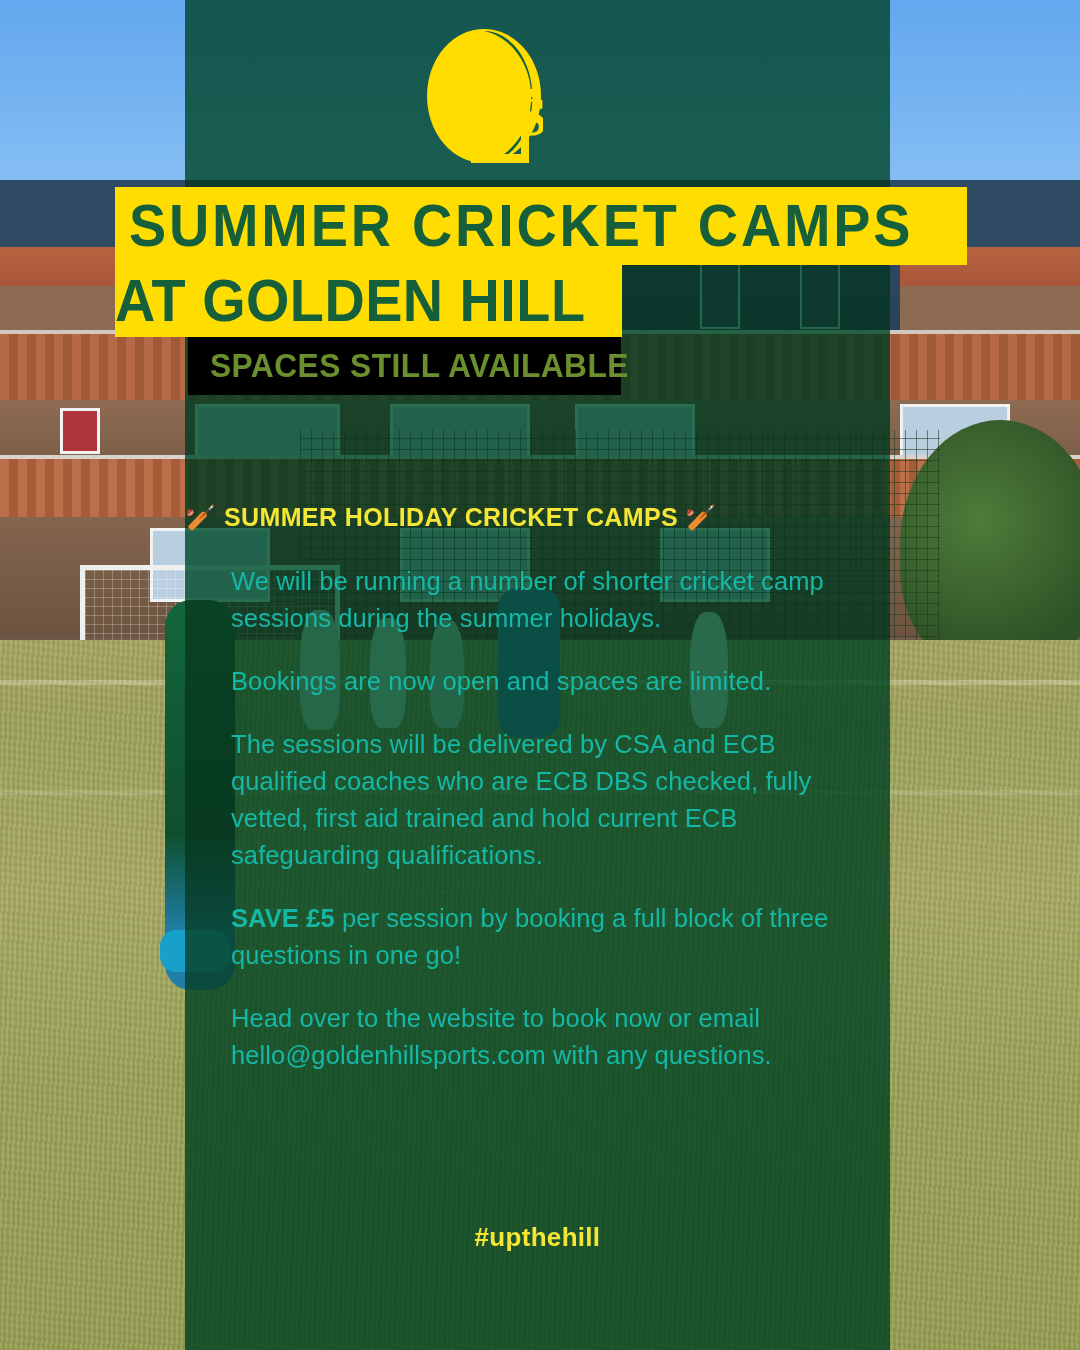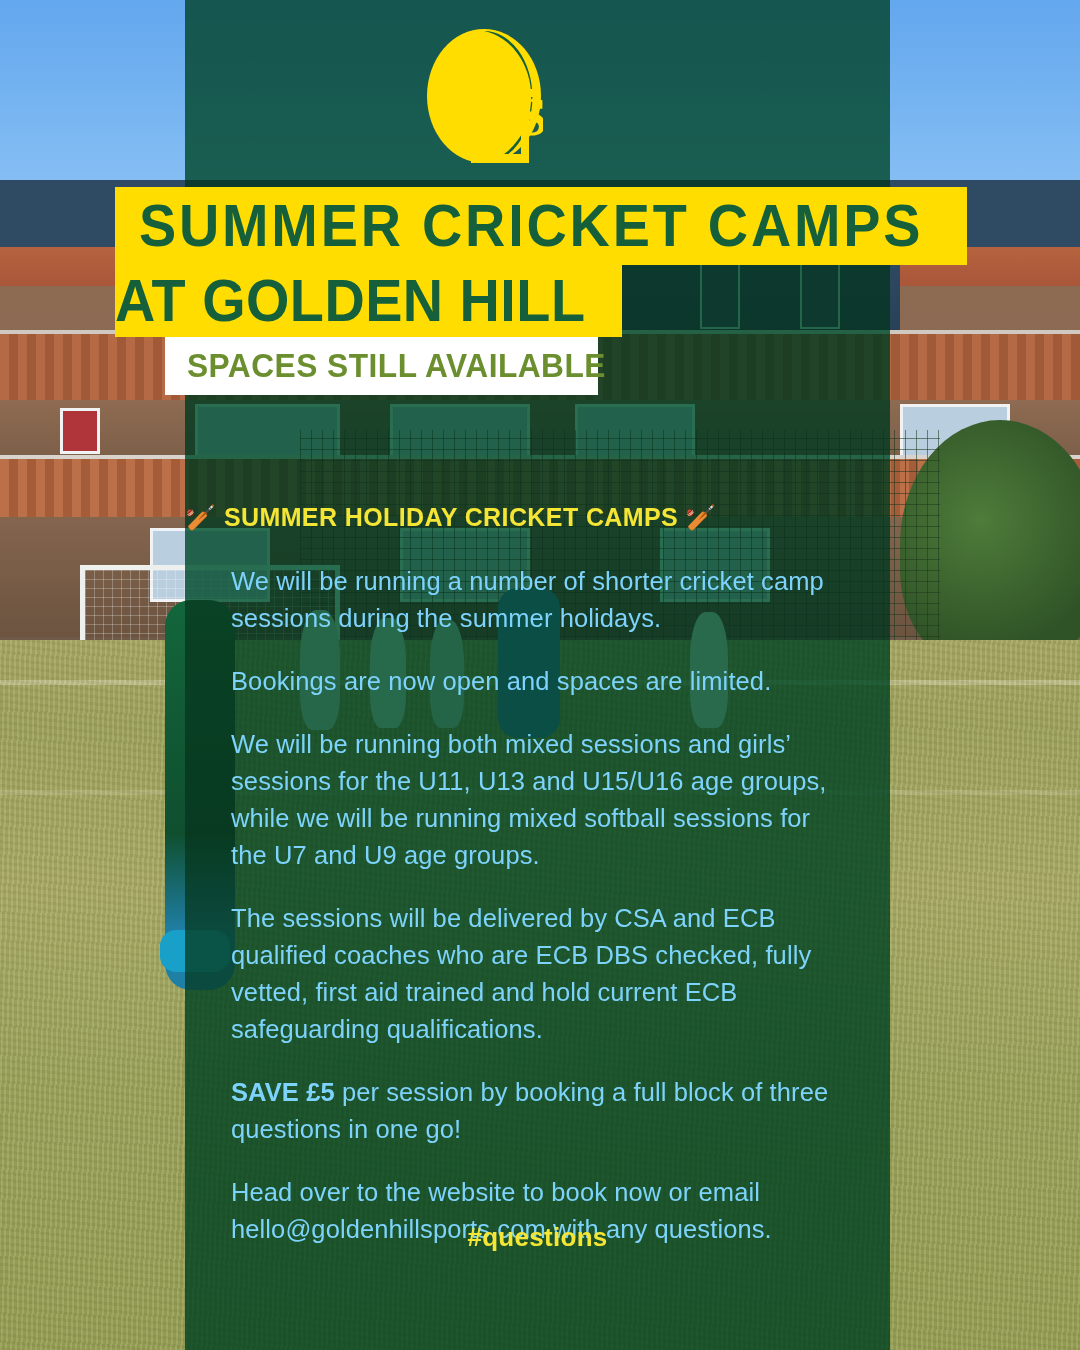--- a/index.html
+++ b/index.html
@@ -93,50 +93,50 @@
   
   #content { position:absolute; inset:0; }
 
   .logo-wrap { position:absolute; left:185px; top:18px; width:598px; height:155px;
                display:flex; align-items:center; justify-content:center; }
   .logo { width:118px; height:138px; }
 
   .title-band {
     position:absolute; background:#FFDD00; display:flex; align-items:center;
   }
-  #bandOne { left:115px; top:187px; width:852px; height:78px; padding-left:24px; }
+  #bandOne { left:115px; top:187px; width:852px; height:78px; padding-left:14px; }
   #bandTwo { left:115px; top:265px; width:507px; height:72px; }
 
   .title-text {
     color:#15603B; font-weight:700; font-size:62px; line-height:1;
     font-family:"Liberation Sans", sans-serif;
     transform:scaleX(.93); transform-origin:left center;
     letter-spacing:1px; white-space:nowrap;
   }
   #bandOne .title-text { font-size:60px; letter-spacing:3px; }
   #bandTwo .title-text { font-size:60px; letter-spacing:0.5px; }
 
   #bandThree {
-    position:absolute; left:165px; top:337px; width:433px; height:58px;
-    background:#ffffff; display:flex; align-items:center; padding-left:22px;
+    position:absolute; left:188px; top:337px; width:433px; height:58px;
+    background:#000000; display:flex; align-items:center; padding-left:22px;
   }
   #bandThree .sub-text {
     color:#6B8F2E; font-weight:700; font-size:33px; letter-spacing:.5px;
     transform:scaleX(.96); transform-origin:left center; white-space:nowrap;
   }
 
   .body-head {
     position:absolute; left:185px; top:503px; width:705px;
     text-align:left; color:#F5E635; font-weight:700;
     font-size:25px; letter-spacing:.4px;
   }
 
   .body-copy {
     position:absolute; left:231px; top:563px; width:610px;
-    color:#7dd3fc; font-size:25.5px; line-height:37px;
+    color:#14b8a6; font-size:25.5px; line-height:37px;
     font-family:"Liberation Sans", sans-serif; font-weight:400;
     letter-spacing:.1px;
   }
   .body-copy p { margin:0 0 26px 0; }
   .body-copy p:last-child { margin-bottom:16px; }
   .body-copy b { font-weight:700; }
 
   .hashtag {
     position:absolute; left:185px; top:1222px; width:705px;
     text-align:center; color:#F5E635; font-weight:700; font-size:26px;
@@ -224,20 +224,19 @@
 
   <div class="body-head">
     <span>🏏</span>
     <span>SUMMER HOLIDAY CRICKET CAMPS</span>
     <span>🏏</span>
   </div>
 
   <div class="body-copy">
     <p>We will be running a number of shorter cricket camp sessions during the summer holidays.</p>
     <p>Bookings are now open and spaces are limited.</p>
-    <p>We will be running both mixed sessions and girls’ sessions for the U11, U13 and U15/U16 age groups, while we will be running mixed softball sessions for the U7 and U9 age groups.</p>
     <p>The sessions will be delivered by CSA and ECB qualified coaches who are ECB DBS checked, fully vetted, first aid trained and hold current ECB safeguarding qualifications.</p>
     <p><b>SAVE £5</b><span> per session by booking a full block of three questions in one go!</span></p>
     <p>Head over to the website to book now or email hello@goldenhillsports.com with any questions.</p>
   </div>
 
-  <div class="hashtag">#questions</div>
+  <div class="hashtag">#upthehill</div>
 </div>
 
 </body></html>

